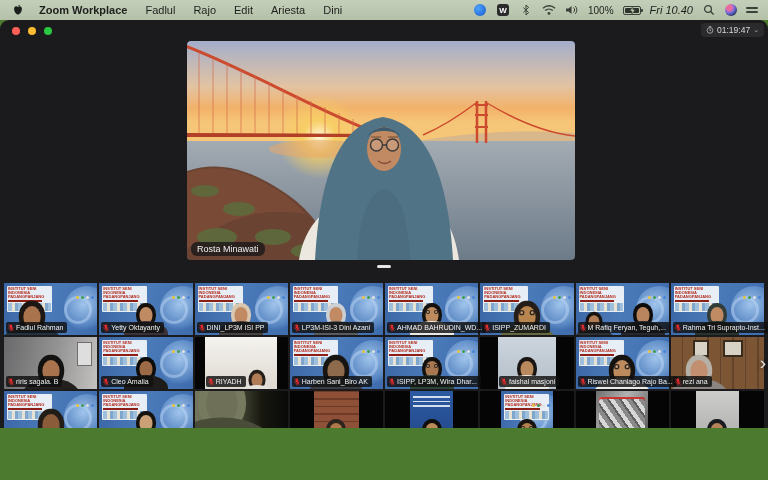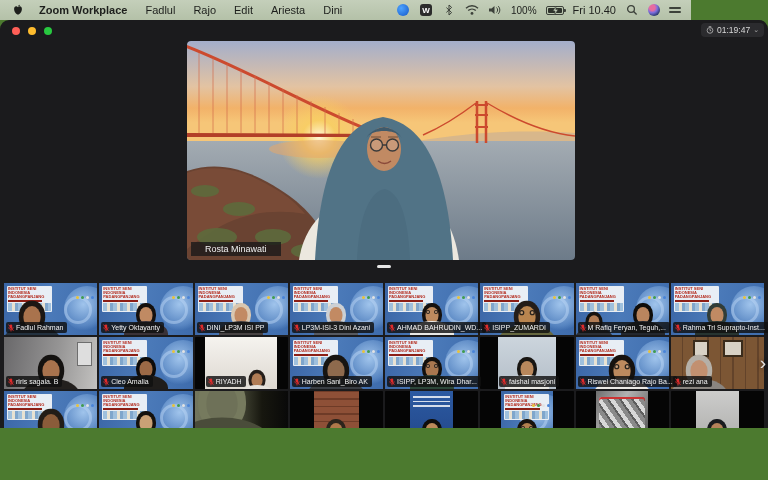--- a/index.html
+++ b/index.html
@@ -1,37 +1,37 @@
 <!DOCTYPE html>
 <html><head>
 <meta charset="utf-8">
 <style>
   * { margin:0; padding:0; box-sizing:border-box; }
   html,body { width:768px; height:480px; overflow:hidden; }
   body { font-family:"Liberation Sans", sans-serif; background:#4c7a2f; position:relative; }
 
   
-  .menubar { position:absolute; top:0; left:0; width:691px; height:20px;
+  .menubar { position:absolute; top:0; left:0; width:768px; height:20px;
     background:linear-gradient(#c4cfba,#b4c1a8); display:flex; align-items:center;
     font-size:11px; color:#1d1f1c; z-index:50; }
   .mb-left { display:flex; align-items:center; gap:0; padding-left:10px; }
   .mb-item { padding:0 9px; line-height:20px; white-space:nowrap; }
   .mb-item.app { font-weight:bold; }
   .apple { width:12px; height:12px; margin:0 6px 0 2px; }
   .mb-right { margin-left:auto; display:flex; align-items:center; gap:9px; padding-right:10px; }
   .sicon { width:14px; height:12px; display:flex; align-items:center; justify-content:center; }
   .blue-dot { width:12px; height:12px; border-radius:50%; background:radial-gradient(circle at 35% 35%, #4da3ff,#1458c8); }
   .w-box { width:12px; height:12px; border-radius:3px; background:#2b2b2b; color:#fff; font-size:8px; font-weight:bold;
     display:flex; align-items:center; justify-content:center; }
   .pct { font-size:10px; }
   .battery { position:relative; width:18px; height:9px; border:1px solid #3c413a; border-radius:2px; }
   .battery::after { content:""; position:absolute; right:-3px; top:2px; width:2px; height:3px; background:#3c413a; border-radius:0 1px 1px 0; }
   .battery .fill { position:absolute; inset:1px; background:#2e332c; border-radius:1px; }
   .battery .bolt { position:absolute; left:5px; top:-1px; width:7px; height:9px; fill:#c4cfba; stroke:#3c413a; stroke-width:.6; }
-  .clock { font-size:11px; white-space:nowrap; }
+  .clock { font-size:11px; white-space:nowrap;font-style:italic; }
   .siri { width:12px; height:12px; border-radius:50%; background:radial-gradient(circle at 35% 30%, #e66ca0 0 25%, #7a6fe0 45%, #2c3a6e 75%, #141a2e); }
   .cc-lines { display:flex; flex-direction:column; gap:2px; }
   .cc-lines i { display:block; width:12px; height:2px; background:#3c413a; border-radius:1px; }
 
   
   .zwindow { position:absolute; top:20px; left:0; width:768px; height:408px;
     background:#1b1b1d; border-radius:9px 9px 0 0; overflow:hidden; }
   .traffic { position:absolute; top:7px; left:12px; display:flex; gap:8px; }
   .traffic i { width:8px; height:8px; border-radius:50%; display:block; }
   .tl-close { background:#ff5f57; } .tl-min { background:#febc2e; } .tl-zoom { background:#28c840; }
@@ -39,21 +39,21 @@
   .timer-badge { position:absolute; top:3px; right:4px; height:14px; background:#2b2b2e; border-radius:4px;
     display:flex; align-items:center; gap:3px; padding:0 5px; color:#d8d8d8; font-size:8.5px; }
   .timer-badge svg { width:8px; height:8px; }
   .chev { font-size:7px; color:#a8a8a8; }
 
   
   .speaker { position:absolute; left:187px; top:21px; width:388px; height:219px;
     border-radius:4px; overflow:hidden; background:#000; }
   .speaker svg { display:block; width:100%; height:100%; }
   .speaker-name { position:absolute; left:4px; bottom:4px; background:rgba(24,24,24,.78);
-    color:#f0f0f0; font-size:9px; padding:2px 14px; border-radius:0; white-space:nowrap; }
+    color:#f0f0f0; font-size:9px; padding:2px 6px; border-radius:6px; white-space:nowrap; }
   .handle { position:absolute; left:377px; top:245px; width:14px; height:3px; border-radius:2px; background:#e6e6e6; }
 
   
   .gallery { position:absolute; left:4px; top:263px; width:760px; }
   .grow { display:grid; grid-template-columns:repeat(8,1fr); gap:2px; margin-bottom:2px; height:52px; }
   .tile { position:relative; background:#050505; border-radius:1px; height:52px; overflow:visible; }
   .video { position:relative; height:52px; margin:0 auto; overflow:hidden; background:#000; }
 
   
   .bg-isi      { background:linear-gradient(100deg,#3b66a6 0%,#4b7ab9 48%,#3e6cad 100%); }

